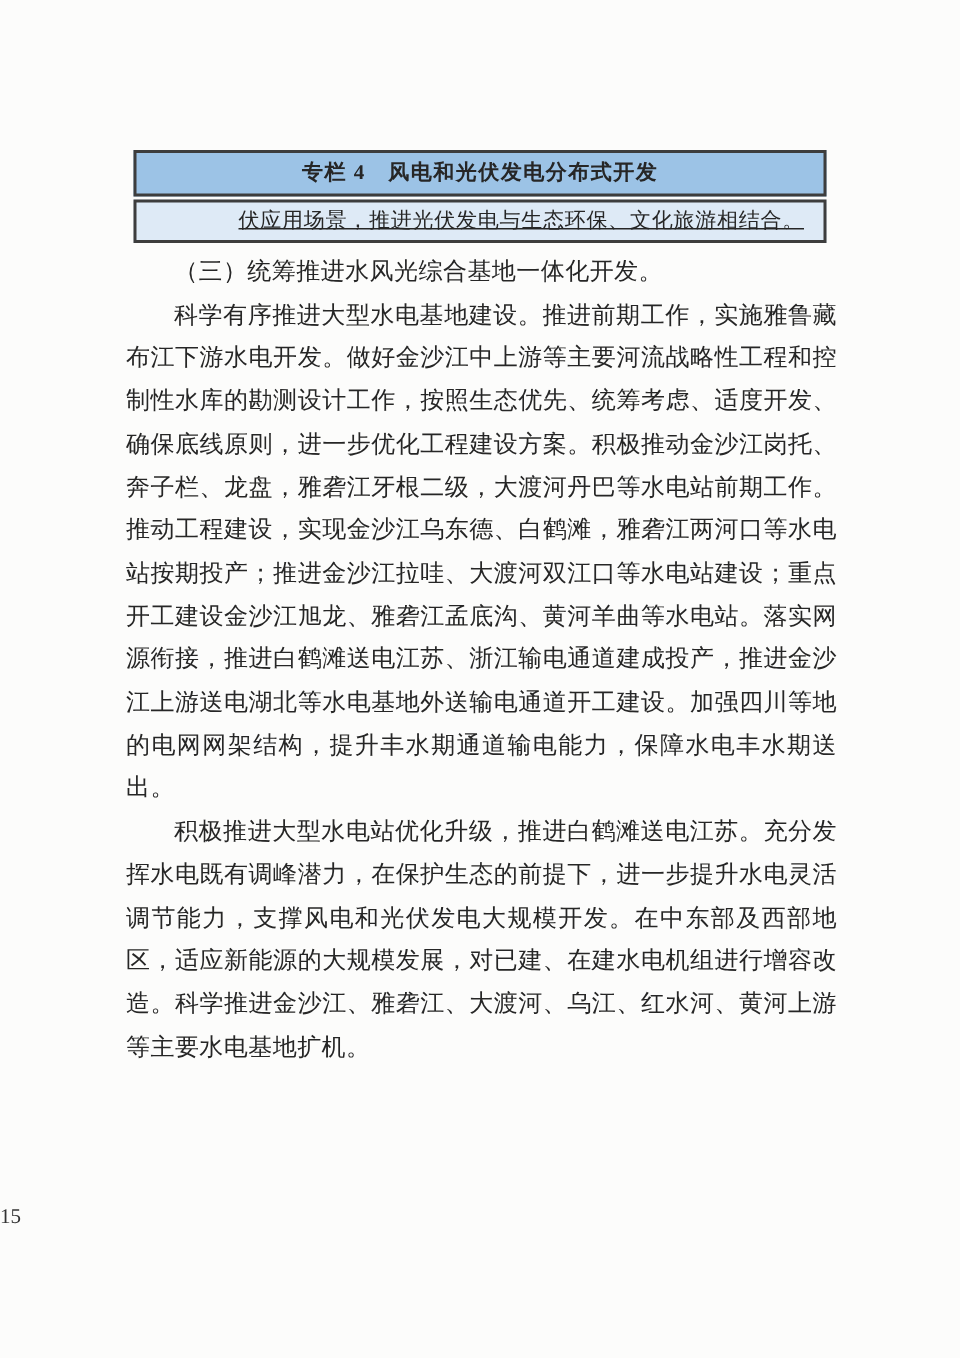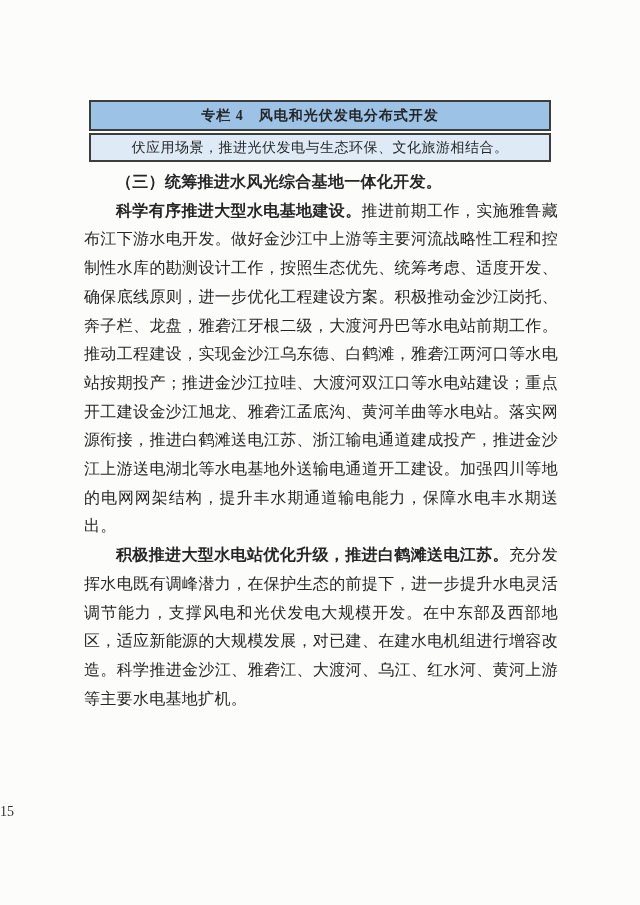--- a/index.html
+++ b/index.html
@@ -41,45 +41,46 @@
   .callout-body {
     box-sizing: border-box;
     border: 2px solid #3d3d3d;
     background: #deeaf6;
     margin-top: 2px;
     height: 29px;
     line-height: 25px;
     font-size: 14px;
     letter-spacing: 0.5px;
     padding: 0 13px;
-    text-align: center;
+    text-align: right;
     white-space: nowrap;
     overflow: hidden;
+    text-decoration: underline;
   }
   
   .content {
     position: absolute;
     left: 84px;
     top: 168px;
     width: 474px;
     font-size: 16px;
     line-height: 28.7px;
     text-align: justify;
   }
   .content p {
     margin: 0;
     text-indent: 2em;
     letter-spacing: 0.3px;
     word-break: break-all;
   }
   .heading {
-    font-weight: bold;
+    font-weight: normal;
   }
   .lead {
-    font-weight: bold;
+    font-weight: normal;
   }
   .page-number {
     position: absolute;
     top: 804px;
     left: 0;
     width: 100%;
     text-align: left;
     font-size: 14px;
     color: #333;
   }

